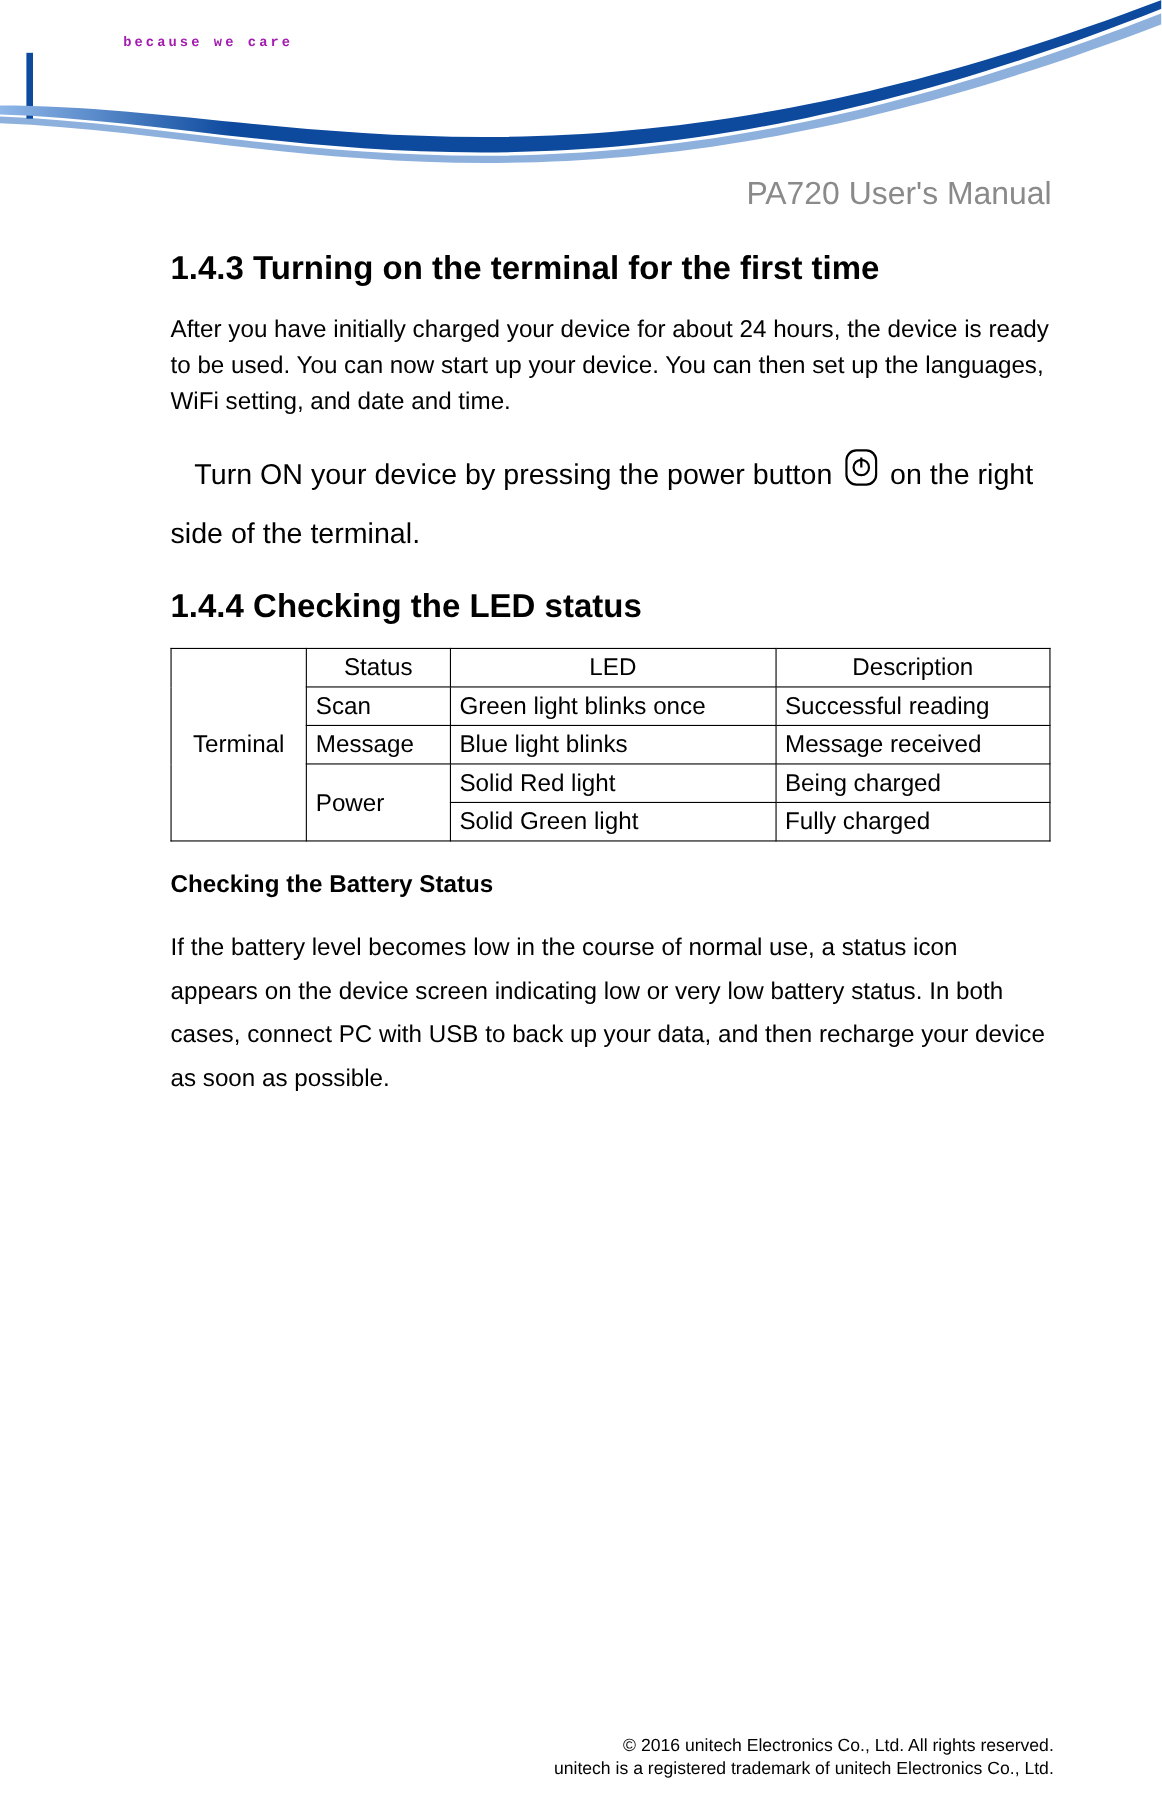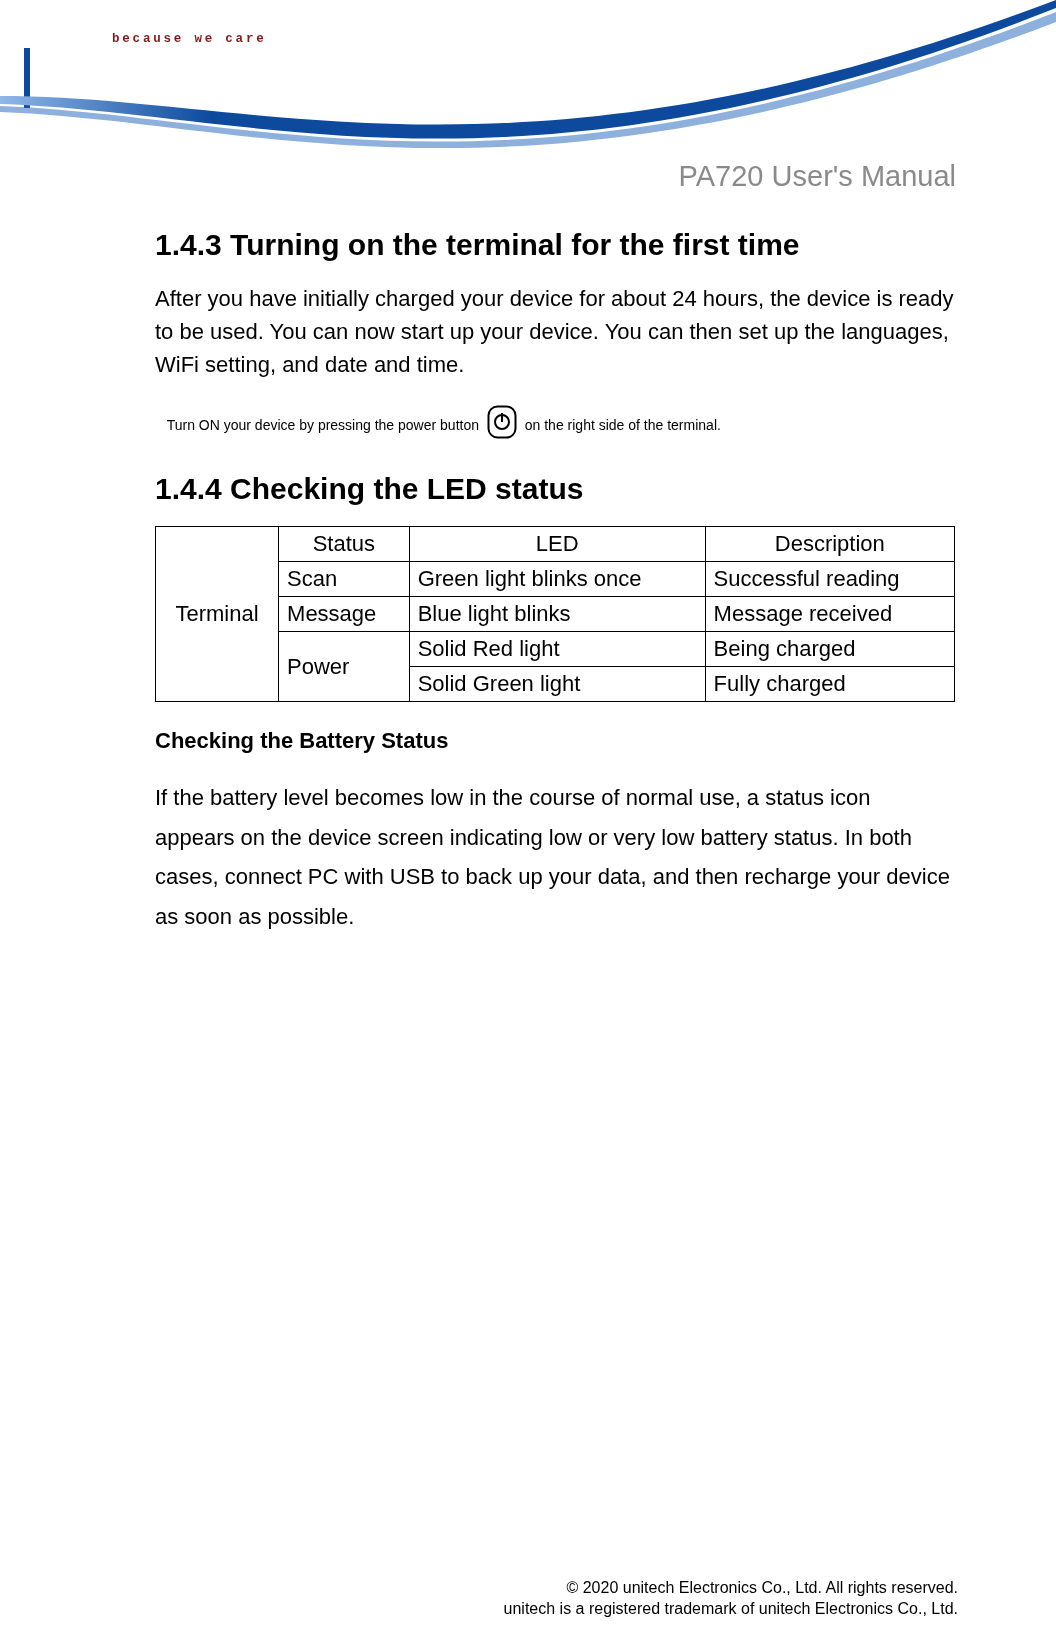--- a/index.html
+++ b/index.html
@@ -6,29 +6,29 @@
     html, body { width: 1056px; height: 1650px; background: #fff; font-family: Arial, Helvetica, sans-serif; color: #000; position: relative; }
     .page { width: 1056px; height: 1650px; position: relative; }
 
     .vbar-left { position: absolute; left: 24px; top: 48px; width: 6px; height: 60px; background: #0d4a9e; }
 
     .swoosh { position: absolute; top: 0; left: 0; width: 1056px; height: 230px; pointer-events: none; }
 
     .logo { position: absolute; left: 112px; top: 28px; width: 180px; }
     .logo-word { font-size: 44px; font-weight: bold; font-style: italic; color: #1f56a5; letter-spacing: -1px; line-height: 1; }
     .logo-dot { display:inline-block; width: 11px; height: 11px; border-radius: 50%; background: #e83030; vertical-align: 36px; margin-left: 2px; margin-right: -2px; }
-    .tagline { font-family: 'Courier New', monospace; font-size: 12.5px; letter-spacing: 2.8px; color: #7f1d1d; margin-top: 4px; font-weight: bold; }
+    .tagline { font-family: 'Courier New', monospace; font-size: 12.5px; letter-spacing: 2.8px; color: #a21caf; margin-top: 4px; font-weight: bold; }
 
     .doc-title-area { position: absolute; right: 100px; top: 160px; color: #8a8a8a; font-size: 29px; text-align: right; }
 
     .content { position: absolute; left: 155px; top: 210px; width: 800px; }
 
     h2.section { font-size: 30px; font-weight: bold; margin-top: 18px; margin-bottom: 20px; }
     p.body { font-size: 22px; line-height: 1.5; margin-bottom: 24px; }
-    p.body-ind { font-size: 14px; line-height: 2.0; margin-bottom: 24px; }
+    p.body-ind { font-size: 26px; line-height: 2.0; margin-bottom: 24px; }
     .bold-sub { font-size: 22px; font-weight: bold; margin-top: 24px; margin-bottom: 24px; }
 
     .power-icon { display:inline-block; vertical-align: middle; margin: 0 4px; }
 
     table.led { border-collapse: collapse; width: 100%; margin-top: 12px; margin-bottom: 26px; }
     table.led th, table.led td { border: 1.5px solid #000; padding: 4px 8px; font-size: 22px; text-align: left; vertical-align: middle; }
     table.led th { text-align: center; font-weight: normal; }
     table.led .rowhdr { font-weight: normal; text-align: center; }
 
     .footer { position: absolute; bottom: 28px; left: 0; width: 1056px; }
@@ -111,18 +111,18 @@
       </table>
 
     <div class="bold-sub">Checking the Battery Status</div>
 
     <p class="body" style="line-height:1.8;">If the battery level becomes low in the course of normal use, a status icon appears on the device screen indicating low or very low battery status. In both cases, connect PC with USB to back up your data, and then recharge your device as soon as possible.</p>
 
   </div>
 
   <div class="footer">
     <div class="copyright">
-      <div>© 2020 unitech Electronics Co., Ltd. All rights reserved.</div>
+      <div>© 2016 unitech Electronics Co., Ltd. All rights reserved.</div>
       <div>unitech is a registered trademark of unitech Electronics Co., Ltd.</div>
     </div>
   </div>
 
 </div>
 
 </body></html>

